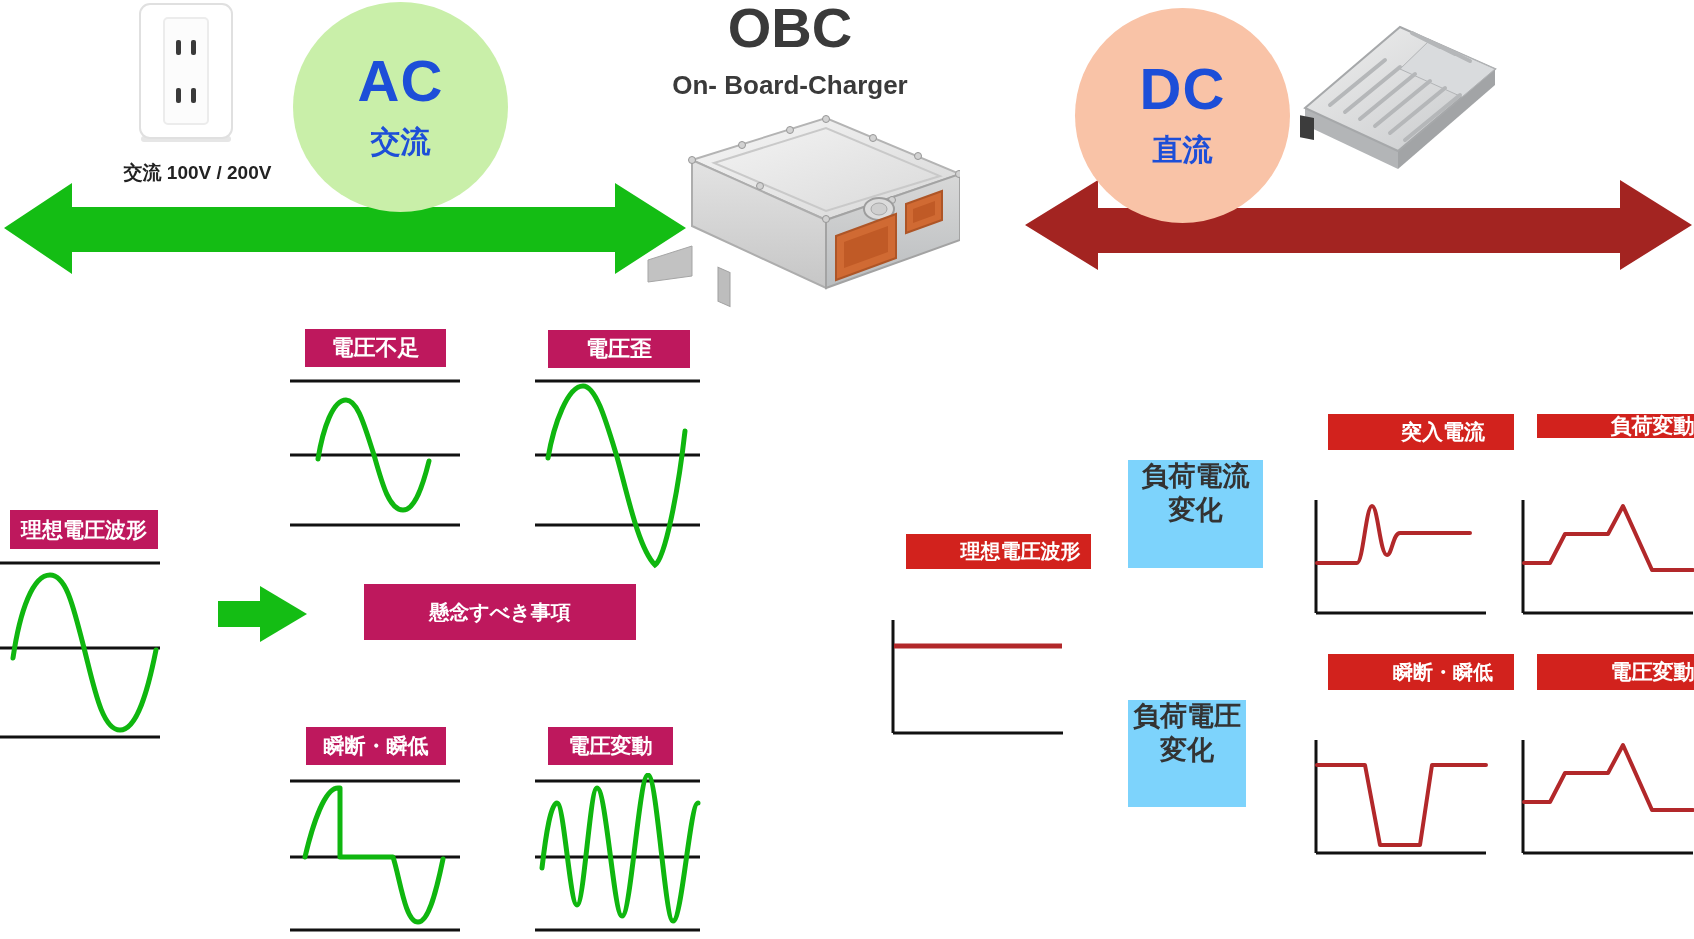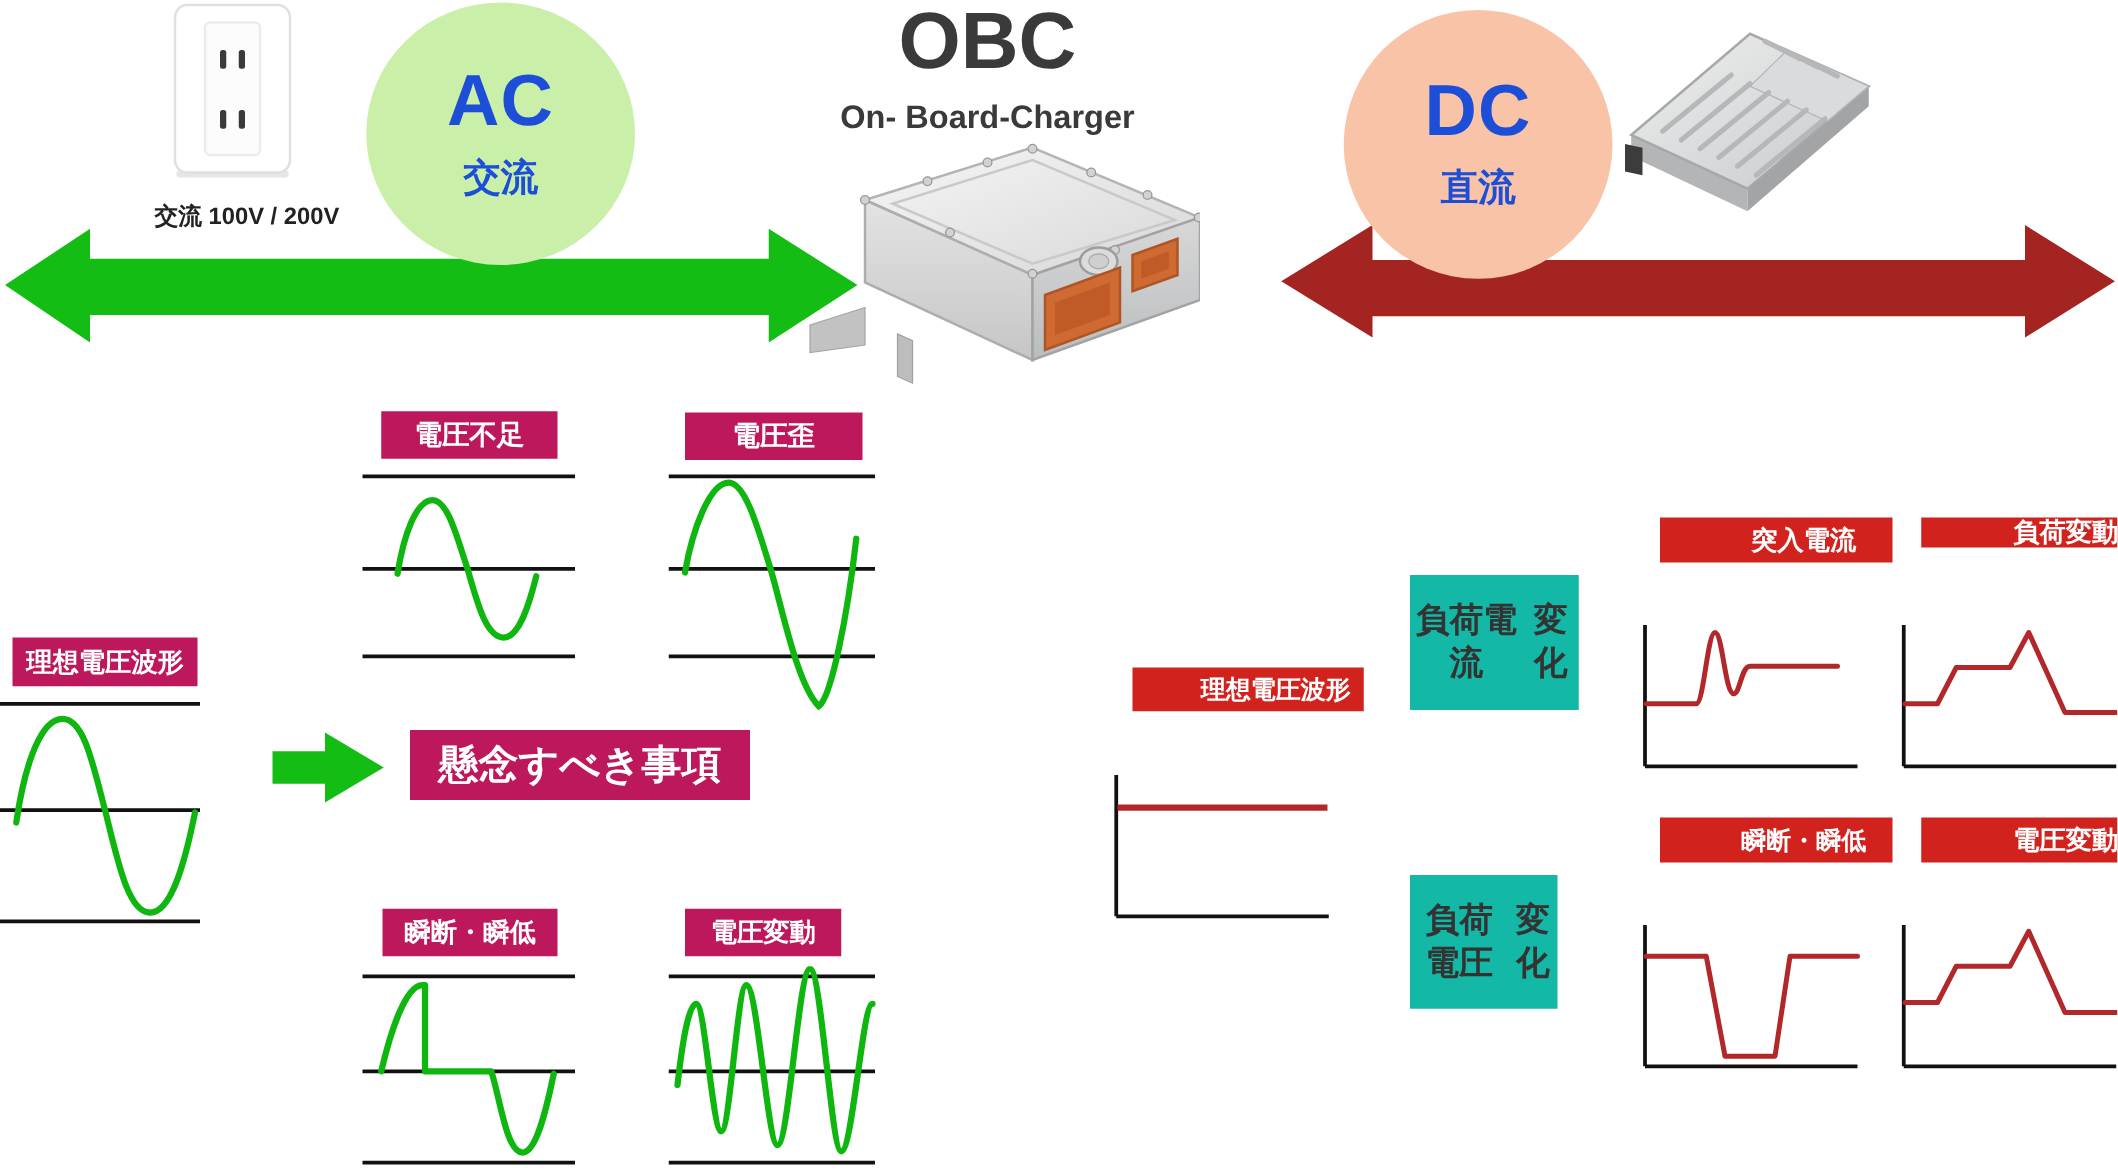--- a/index.html
+++ b/index.html
@@ -2,27 +2,27 @@
 <html><head>
 <meta charset="utf-8">
 <style>
   html,body{margin:0;padding:0;background:#fff;}
   body{font-family:"Liberation Sans","DejaVu Sans",sans-serif;}
   #stage{position:relative;width:1694px;height:939px;background:#fff;overflow:hidden;}
   .abs{position:absolute;}
   .lbl{display:flex;align-items:center;justify-content:center;color:#fff;font-weight:700;}
   .glabel{background:#be185d;}
   .rlabel{background:#d2221d;padding-left:44px;}
-  .whitebox{background:#14b8a6;color:#333;font-weight:700;display:flex;flex-direction:row;
+  .whitebox{background:#7dd3fc;color:#333;font-weight:700;display:flex;flex-direction:column;
             align-items:center;text-align:center;line-height:1.25;}
   .circle{border-radius:50%;display:flex;flex-direction:column;align-items:center;justify-content:center;color:#1d4ed8;}
   .circle .big{font-weight:800;font-size:58px;line-height:1;letter-spacing:1px;}
   .circle .small{font-weight:700;font-size:30px;margin-top:12px;}
   .obc-head{text-align:center;color:#3a3a3a;}
-  .obc-head .t{font-size:64px;font-weight:800;line-height:1;margin:0;}
+  .obc-head .t{font-size:56px;font-weight:800;line-height:1;margin:0;}
   .obc-head .s{font-size:26px;font-weight:700;margin-top:14px;}
   .caption{color:#222;font-weight:700;font-size:19px;text-align:center;}
   svg{display:block;}
 </style>
 </head>
 <body>
 
 <div id="stage">
 
   <svg class="abs" style="left:0;top:175px" width="690" height="110" viewBox="0 0 690 110">
@@ -131,21 +131,21 @@
     <line x1="0" y1="93" x2="160" y2="93" stroke="#111" stroke-width="3"></line>
     <line x1="0" y1="182" x2="160" y2="182" stroke="#111" stroke-width="3"></line>
     <path d="M 13 103 C 20 55, 33 20, 50 20 C 67 20, 74 55, 84 93 C 94 132, 102 175, 120 175 C 137 175, 148 135, 156 95" fill="none" stroke="#0fb60f" stroke-width="5" stroke-linecap="round"></path>
   </svg>
 
   <svg class="abs" style="left:215px;top:580px" width="95" height="68" viewBox="0 0 95 68">
     <rect x="3" y="21" width="44" height="26" fill="#14bd14"></rect>
     <polygon points="45,6 45,62 92,34" fill="#14bd14"></polygon>
   </svg>
 
-  <div class="abs lbl glabel" style="left:328px;top:584px;width:272px;height:56px;font-size:32px">懸念すべき事項</div>
+  <div class="abs lbl glabel" style="left:364px;top:584px;width:272px;height:56px;font-size:20px">懸念すべき事項</div>
 
   <div class="abs lbl glabel" style="left:305px;top:329px;width:141px;height:38px;font-size:22px">電圧不足</div>
   <svg class="abs" style="left:265px;top:373px" width="200" height="165" viewBox="0 0 200 165">
     <line x1="25" y1="8" x2="195" y2="8" stroke="#111" stroke-width="3"></line>
     <line x1="25" y1="82" x2="195" y2="82" stroke="#111" stroke-width="3"></line>
     <line x1="25" y1="152" x2="195" y2="152" stroke="#111" stroke-width="3"></line>
     <path d="M 53 86 C 58 55, 68 27, 81 27 C 93 27, 100 55, 109 82 C 117 110, 124 137, 138 137 C 150 137, 158 112, 164 88" fill="none" stroke="#0fb60f" stroke-width="5" stroke-linecap="round"></path>
   </svg>
 
   <div class="abs lbl glabel" style="left:548px;top:330px;width:142px;height:38px;font-size:22px">電圧歪</div>

